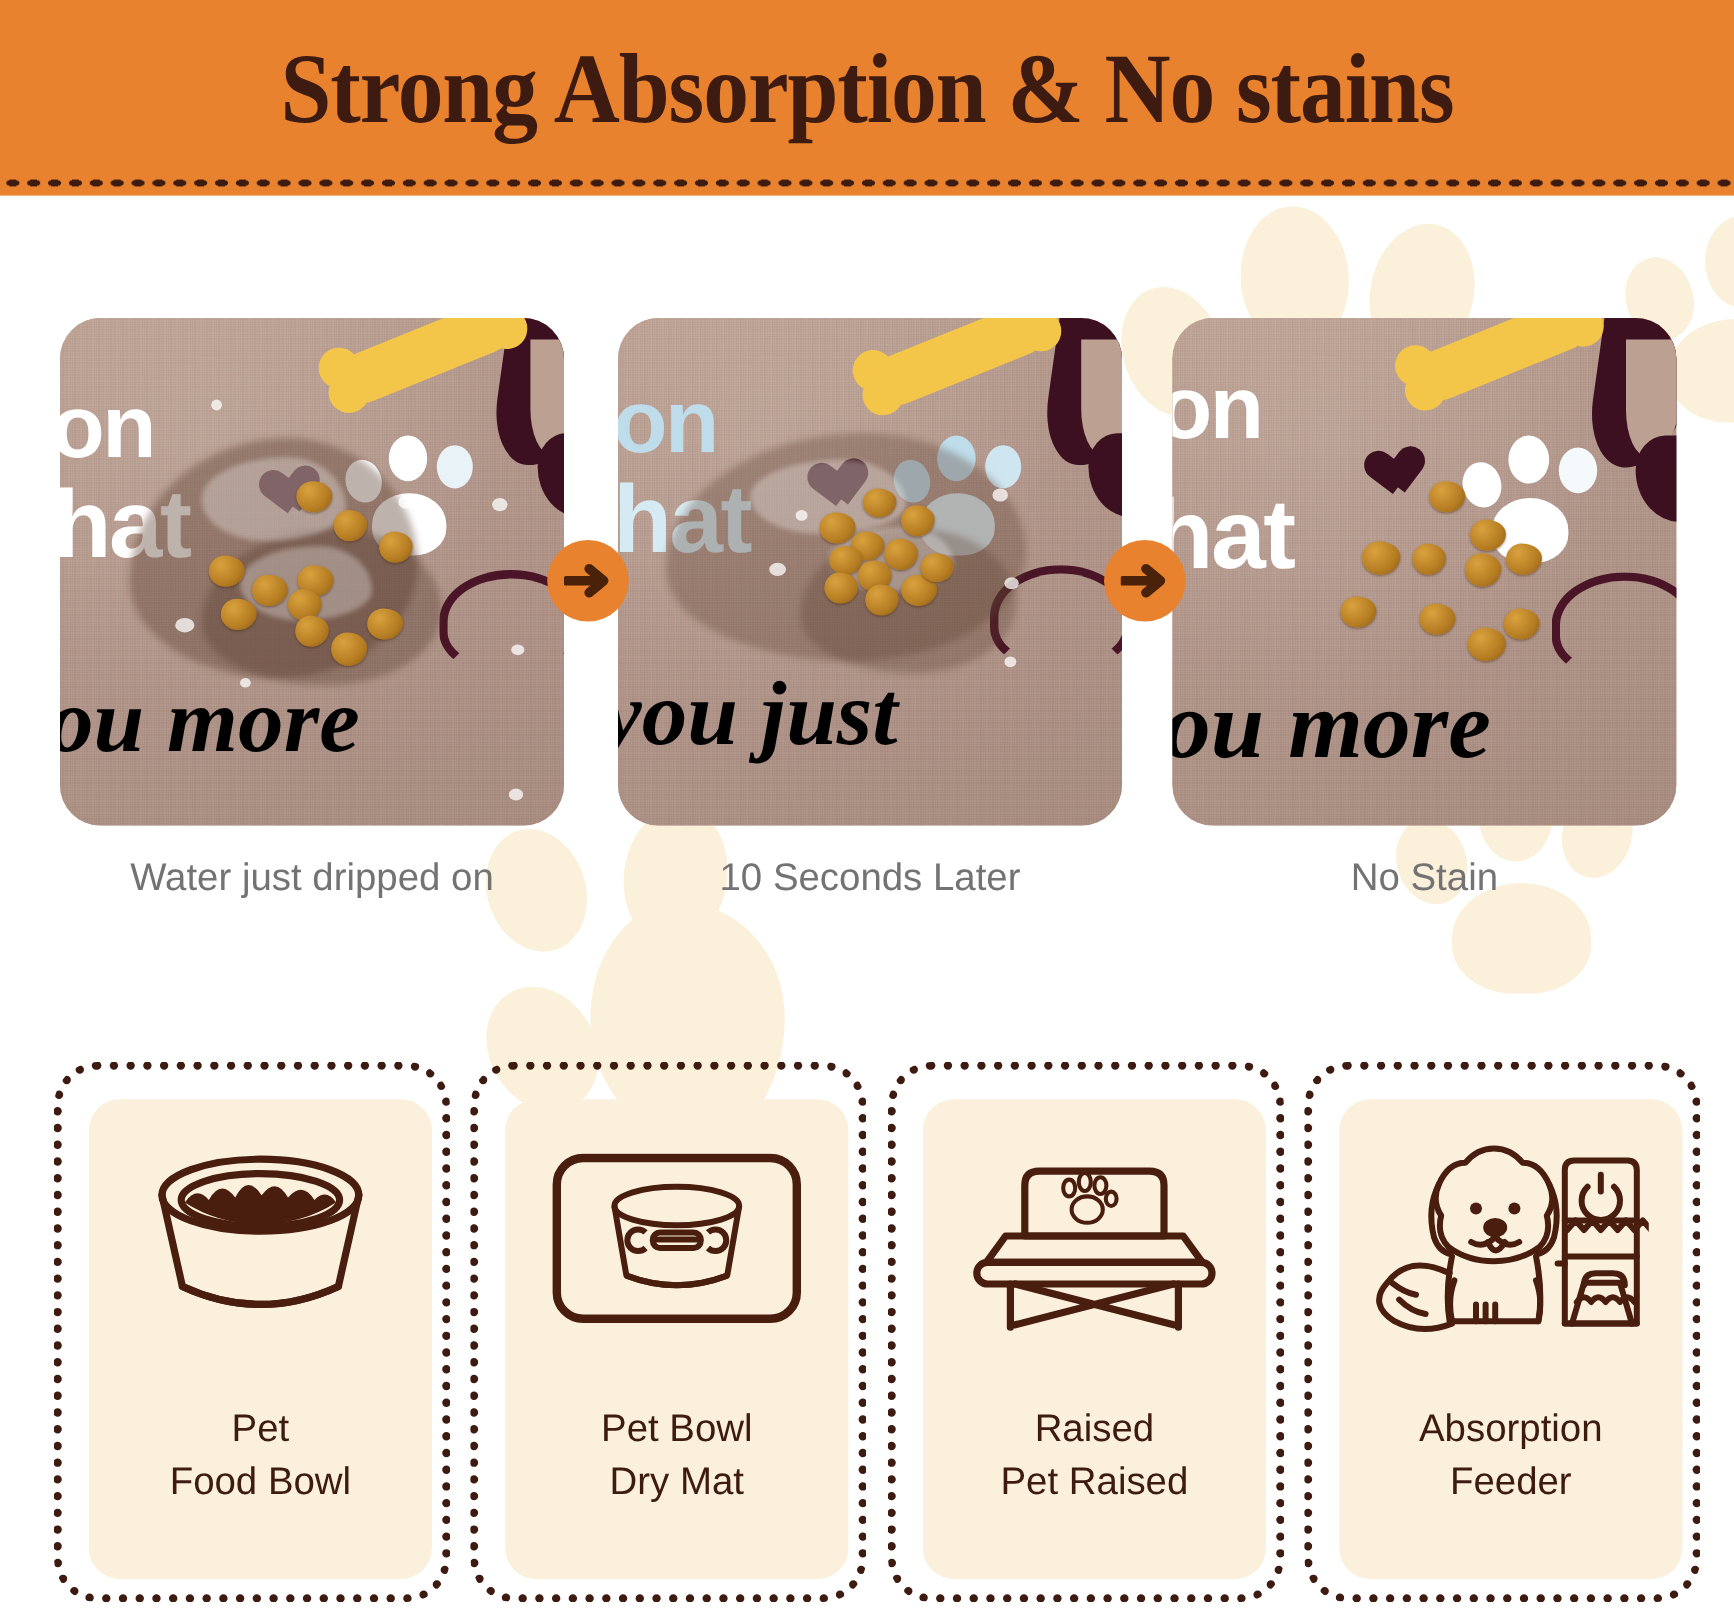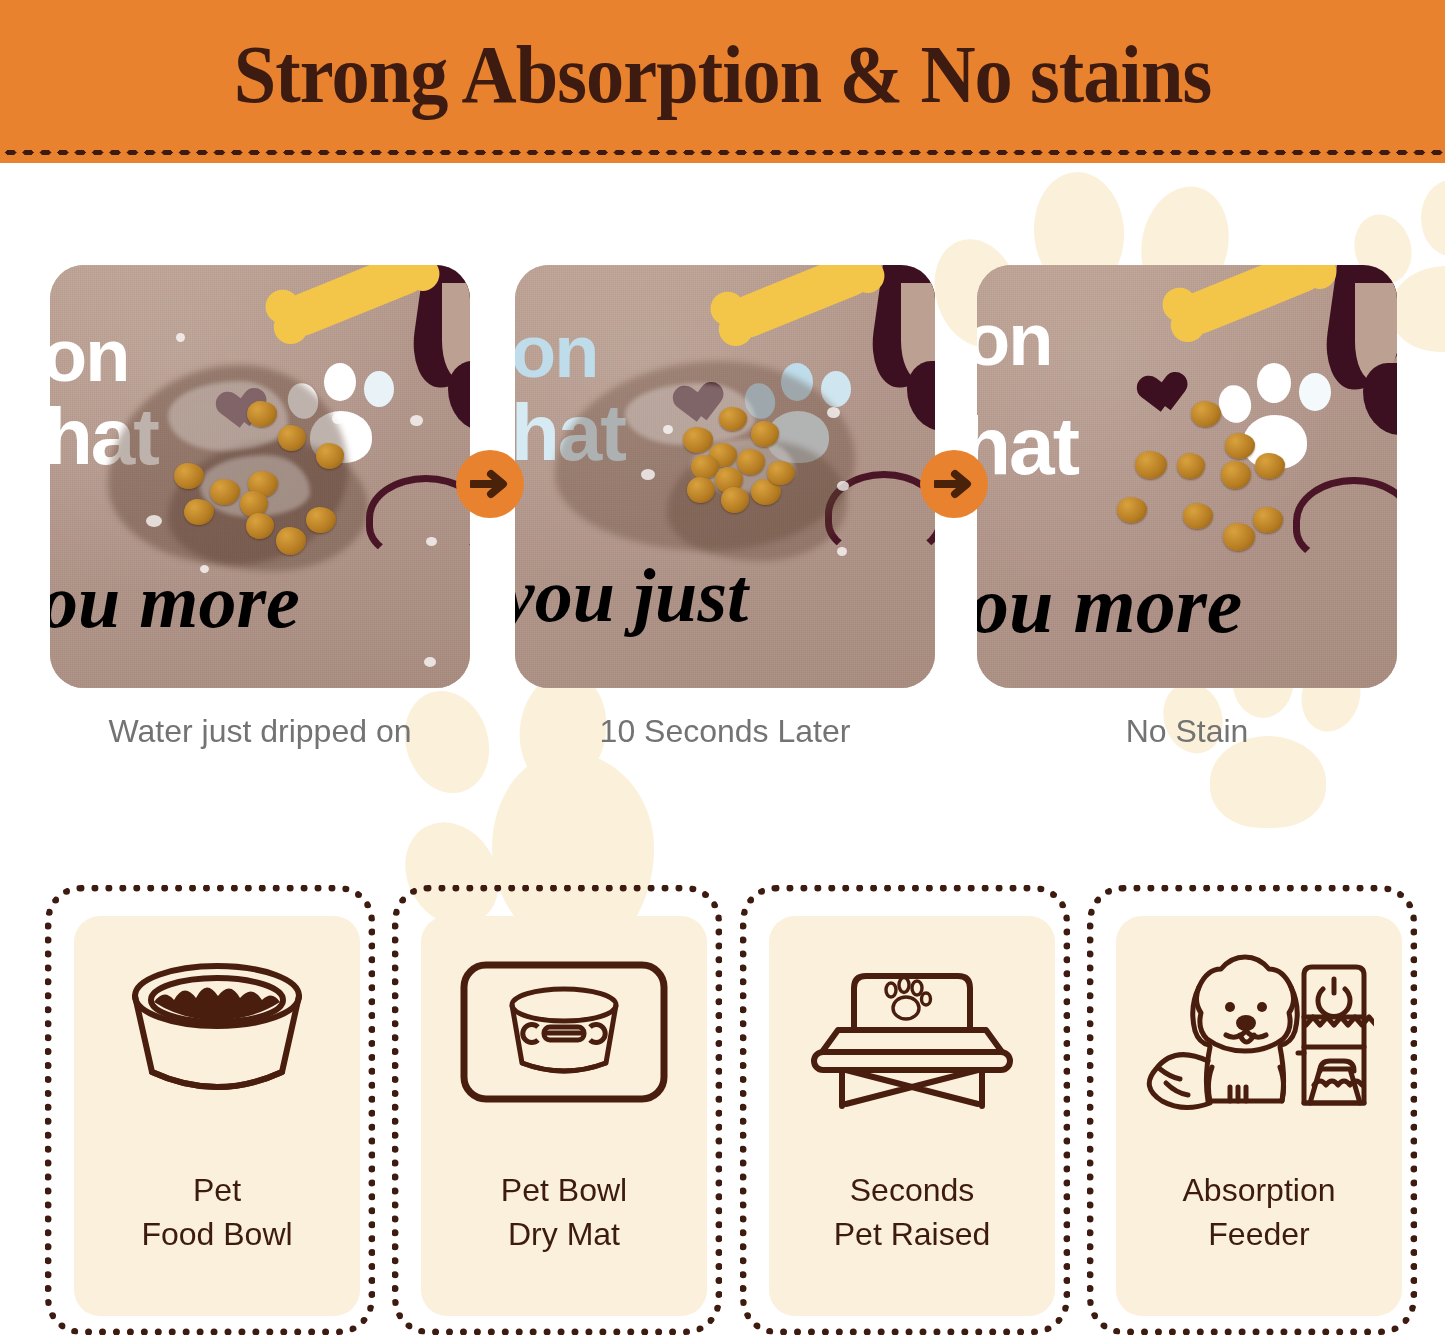--- a/index.html
+++ b/index.html
@@ -438,21 +438,21 @@
             <g fill="none" stroke="#4A1E0F" stroke-width="3.4">
               <ellipse cx="104" cy="56" rx="13" ry="11"></ellipse>
               <ellipse cx="89" cy="38" rx="5" ry="7"></ellipse>
               <ellipse cx="102" cy="33" rx="5" ry="7.5"></ellipse>
               <ellipse cx="115" cy="36" rx="5" ry="7"></ellipse>
               <ellipse cx="124" cy="47" rx="4.5" ry="6"></ellipse>
             </g>
           </svg>
         </div>
         <div class="card-label">
-          <div>Seconds</div>
+          <div>Raised</div>
           <div>Pet Raised</div>
         </div>
       </div>
     </div>
 
     <div class="card card-4">
       <div class="card-inner">
         <div class="card-icon">
           <svg width="230" height="162" viewBox="0 0 230 162" aria-hidden="true">
             <g fill="none" stroke="#4A1E0F" stroke-width="5" stroke-linejoin="round" stroke-linecap="round">

